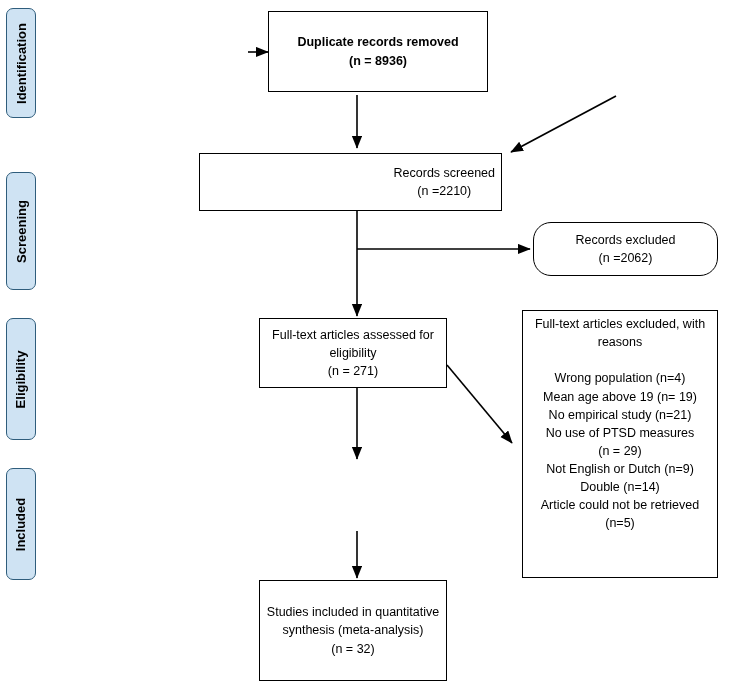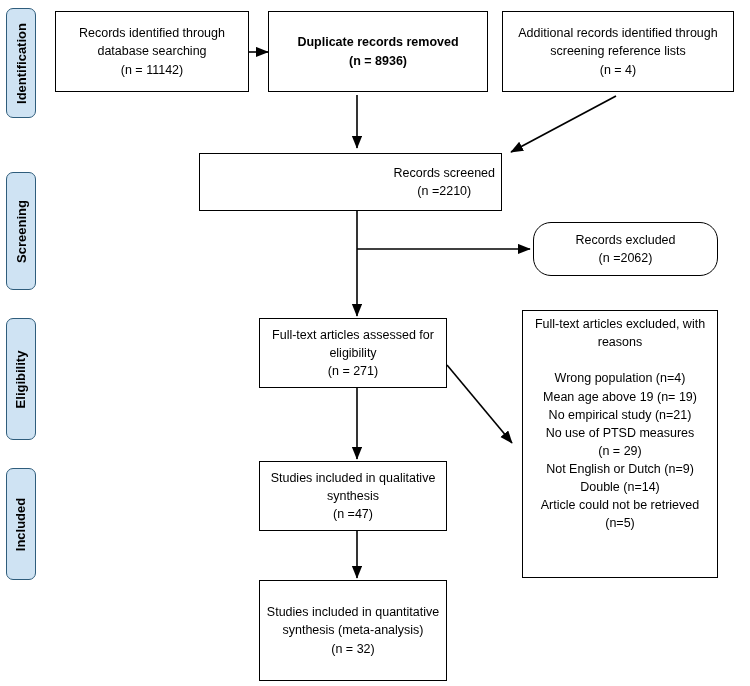--- a/index.html
+++ b/index.html
@@ -96,34 +96,26 @@
 
     <path d="M357,249 L530,249" fill="none" stroke="#000000" stroke-width="1.6" marker-end="url(#ah)"></path>
 
     <line x1="447" y1="365" x2="512" y2="443" stroke="#000000" stroke-width="1.6" marker-end="url(#ah)"></line>
 
     <line x1="357" y1="388" x2="357" y2="459" stroke="#000000" stroke-width="1.6" marker-end="url(#ah)"></line>
 
     <line x1="357" y1="531" x2="357" y2="578" stroke="#000000" stroke-width="1.6" marker-end="url(#ah)"></line>
   </svg>
 
-  <div class="box" style="left:55px; top:11px; width:194px; height:81px;">
-    <div class="lines">Records identified through database searching
-(n = 11142)</div>
-  </div>
 
   <div class="box" style="left:268px; top:11px; width:220px; height:81px;font-weight:bold;">
     <div class="lines">Duplicate records removed
 (n = 8936)</div>
   </div>
 
-  <div class="box" style="left:502px; top:11px; width:232px; height:81px;">
-    <div class="lines">Additional records identified through screening reference lists
-(n = 4)</div>
-  </div>
 
   <div class="box" style="left:199px; top:153px; width:303px; height:58px;justify-content:flex-end;">
     <div class="lines">Records screened
 (n =2210)</div>
   </div>
 
   <div class="box" style="left:533px; top:222px; width:185px; height:54px;border-radius:18px;">
     <div class="lines">Records excluded
 (n =2062)</div>
   </div>
@@ -139,23 +131,19 @@
 Wrong population (n=4)
 Mean age above 19 (n= 19)
 No empirical study (n=21)
 No use of PTSD measures
 (n = 29)
 Not English or Dutch (n=9)
 Double (n=14)
 Article could not be retrieved (n=5)</div>
   </div>
 
-  <div class="box" style="left:259px; top:461px; width:188px; height:70px;">
-    <div class="lines">Studies included in qualitative synthesis
-(n =47)</div>
-  </div>
 
   <div class="box" style="left:259px; top:580px; width:188px; height:101px;">
     <div class="lines">Studies included in quantitative synthesis (meta-analysis)
 (n = 32)</div>
   </div>
 
 </div>
 
 </body></html>

